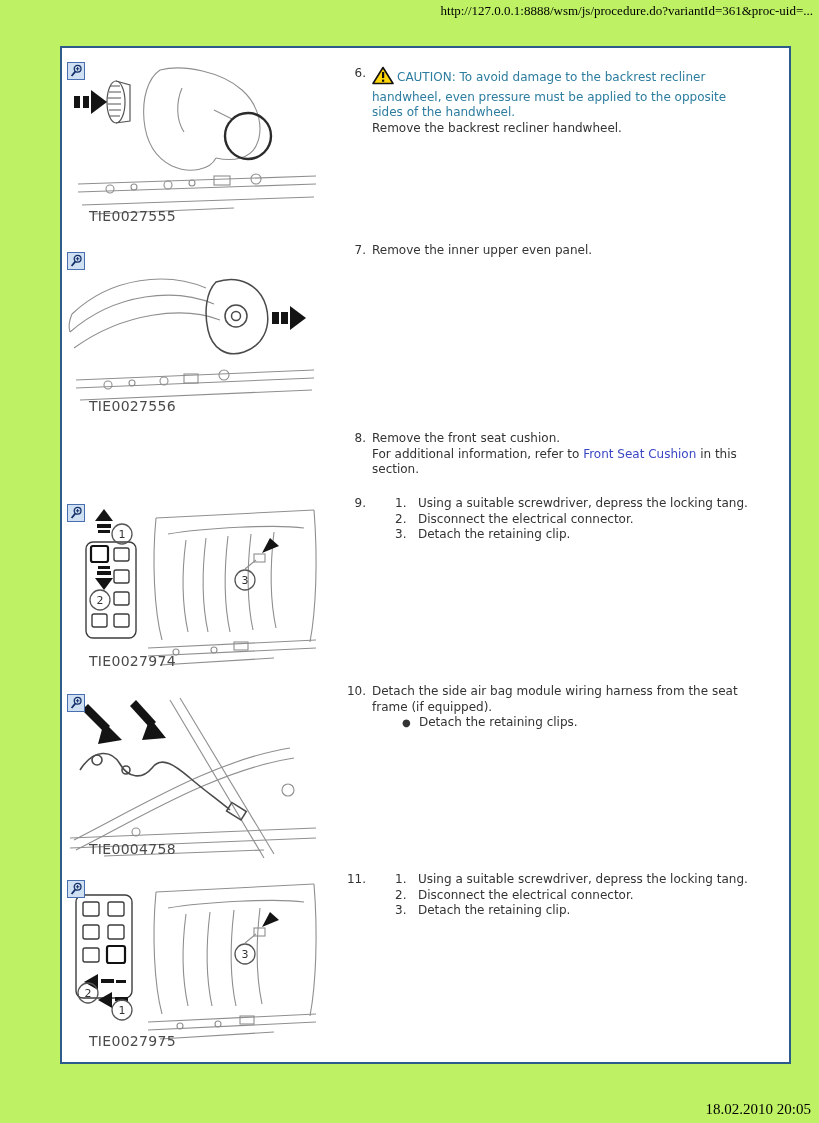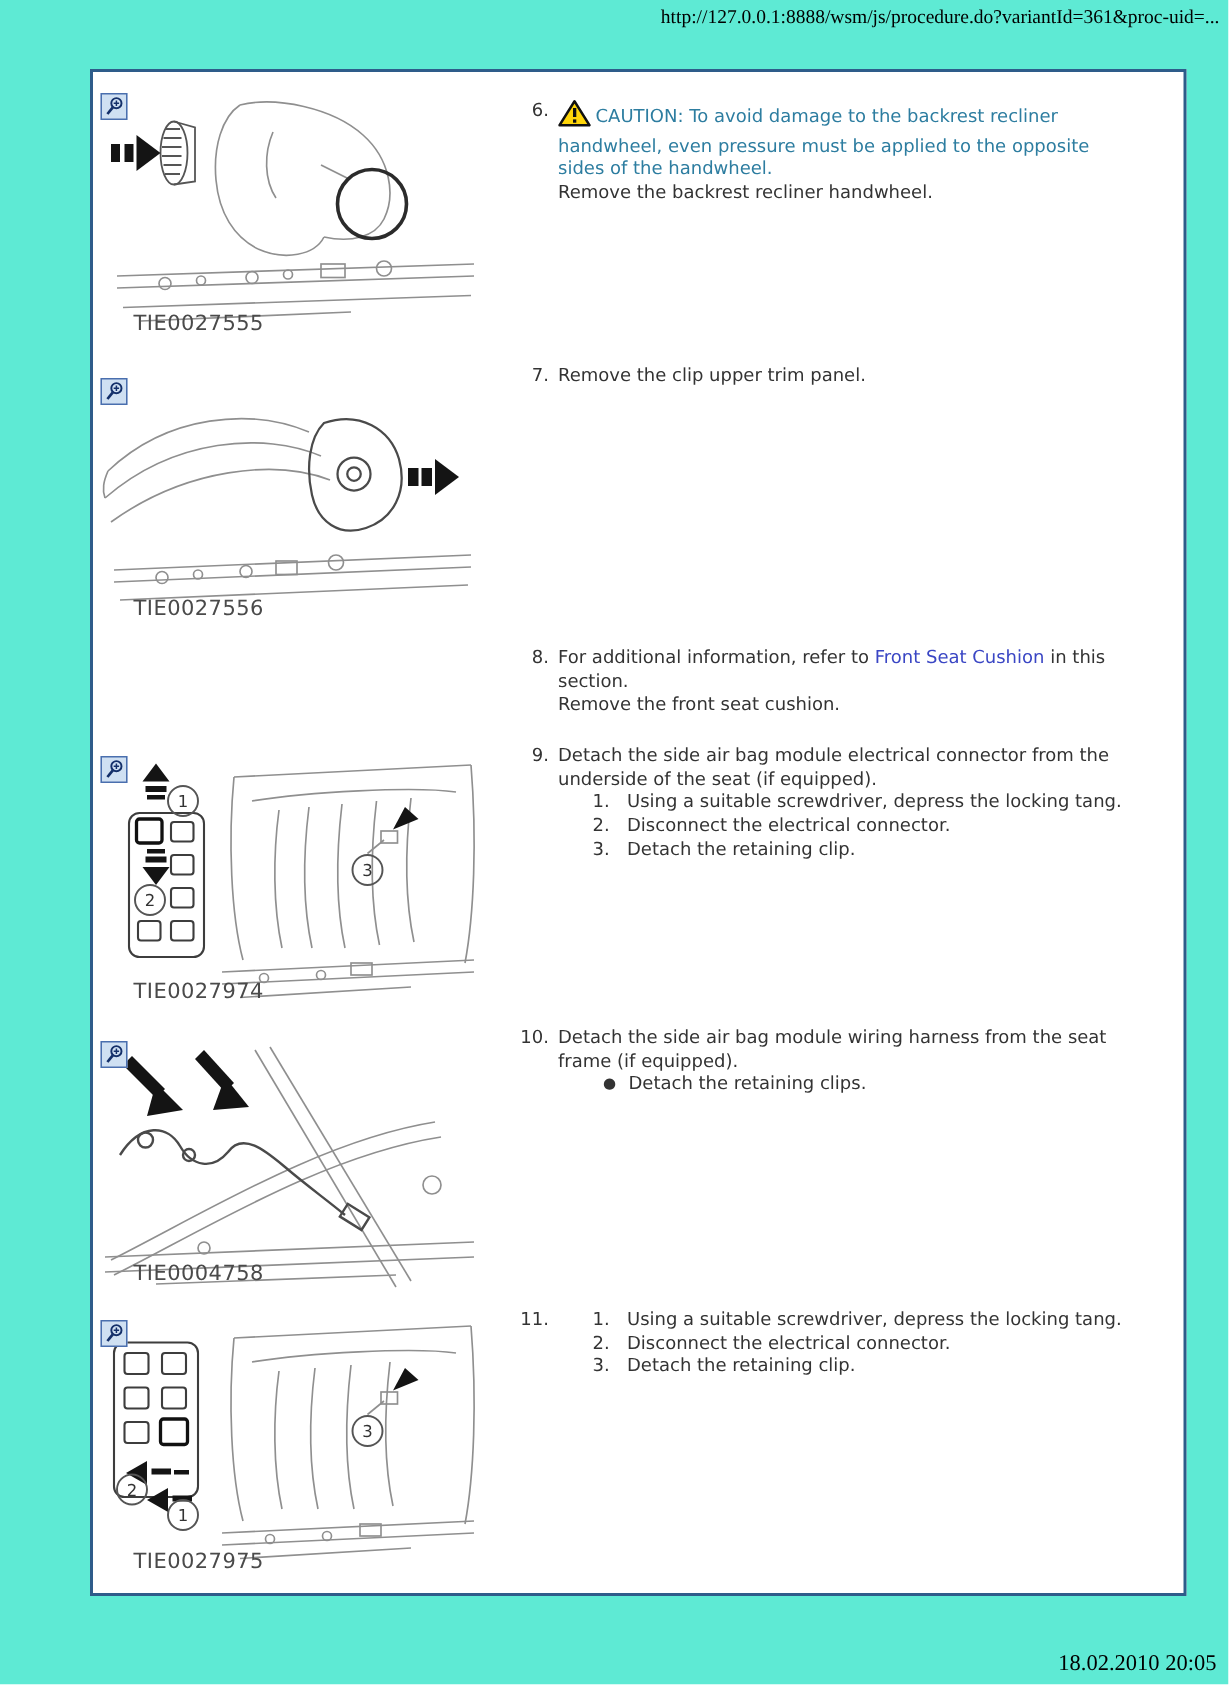--- a/index.html
+++ b/index.html
@@ -1,17 +1,17 @@
 <!DOCTYPE html>
 <html><head>
 <meta charset="utf-8">
 <style>
   html,body { margin:0; padding:0; background:#ffffff; }
   .page {
-    position:relative; width:819px; height:1123px; background:#5eead4;
+    position:relative; width:819px; height:1123px; background:#bef264;
     font-family:"DejaVu Sans", sans-serif; overflow:hidden; color:#333;text-decoration:underline;
   }
   .serif { font-family:"Liberation Serif", serif; }
 
   .header-url { position:absolute; top:3px; right:6px; font-size:13px; color:#000; }
   .footer-page { position:absolute; top:1101px; left:2px;  font-size:13px; color:#000;margin-top:44px; }
   .footer-time { position:absolute; top:1101px; right:8px; font-size:15px; color:#000; }
 
   .frame {
     position:absolute; left:60px; top:46px; width:727px; height:1014px;
@@ -293,36 +293,35 @@
           </svg>
         </span><span>CAUTION: To avoid damage to the backrest recliner handwheel, even pressure must be applied to the opposite sides of the handwheel.</span>
       </div>
       <div>Remove the backrest recliner handwheel.</div>
     </div>
   </div>
 
   <div class="step" style="top:243px">
     <div class="step-num">7.</div>
     <div class="step-body">
-      <div>Remove the clip upper trim panel.</div>
+      <div>Remove the inner upper even panel.</div>
     </div>
   </div>
 
   <div class="step" style="top:431px">
     <div class="step-num">8.</div>
     <div class="step-body">
+      <div>Remove the front seat cushion.</div>
       <div><span>For additional information, refer to </span><a class="link">Front Seat Cushion</a><span> in this section.</span></div>
-      <div>Remove the front seat cushion.</div>
     </div>
   </div>
 
   <div class="step" style="top:496px">
     <div class="step-num">9.</div>
     <div class="step-body">
-      <div>Detach the side air bag module electrical connector from the underside of the seat (if equipped).</div>
       <div class="sub">
         <div class="sub-num">1.</div>
         <div class="sub-text">Using a suitable screwdriver, depress the locking tang.</div>
       </div>
       <div class="sub">
         <div class="sub-num">2.</div>
         <div class="sub-text">Disconnect the electrical connector.</div>
       </div>
       <div class="sub">
         <div class="sub-num">3.</div>

